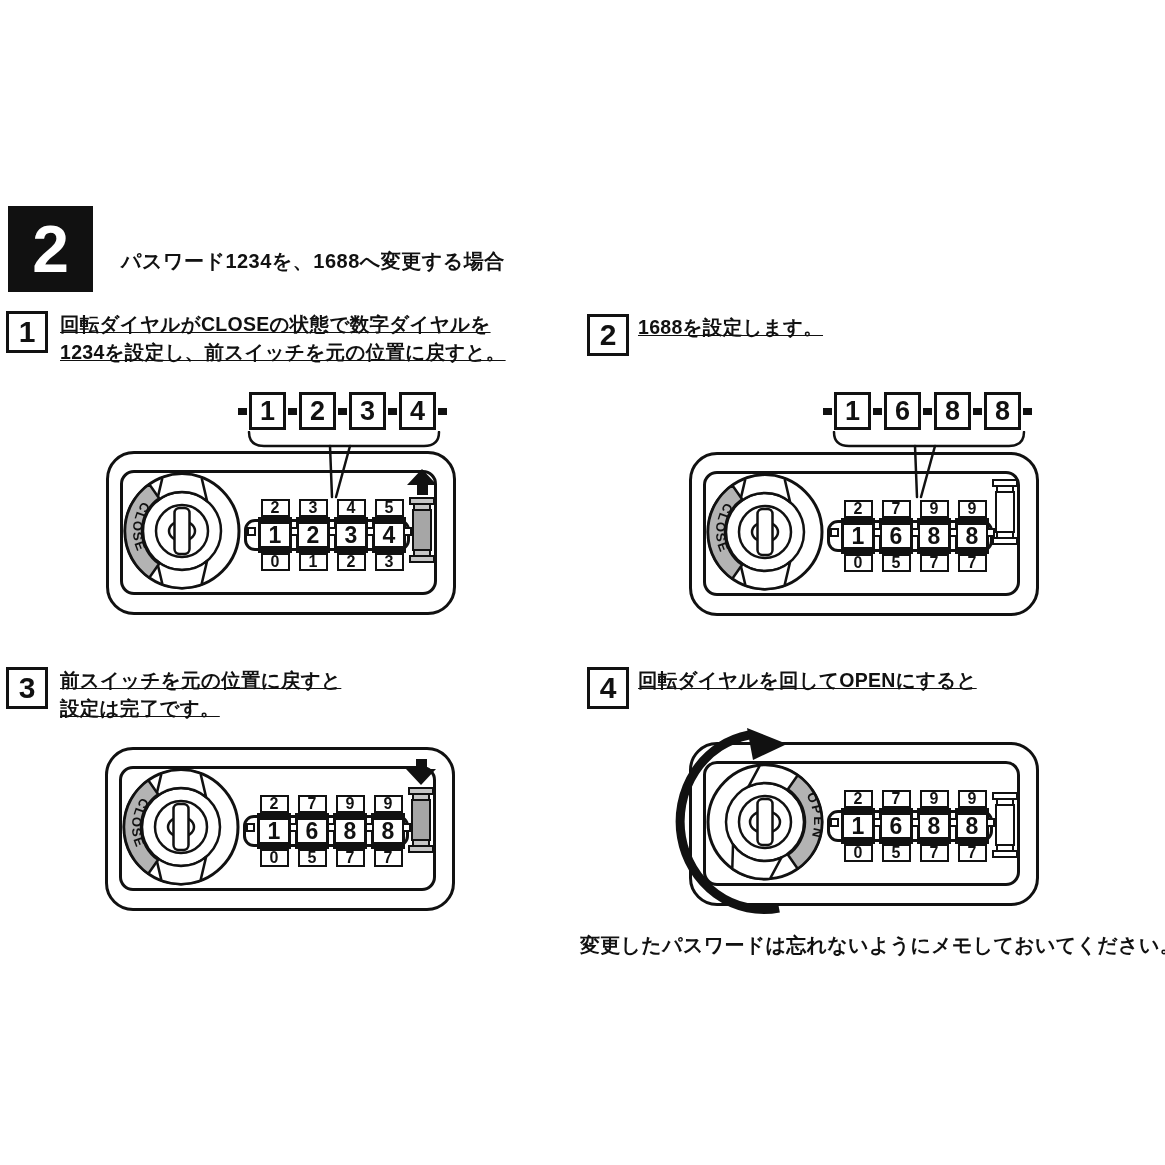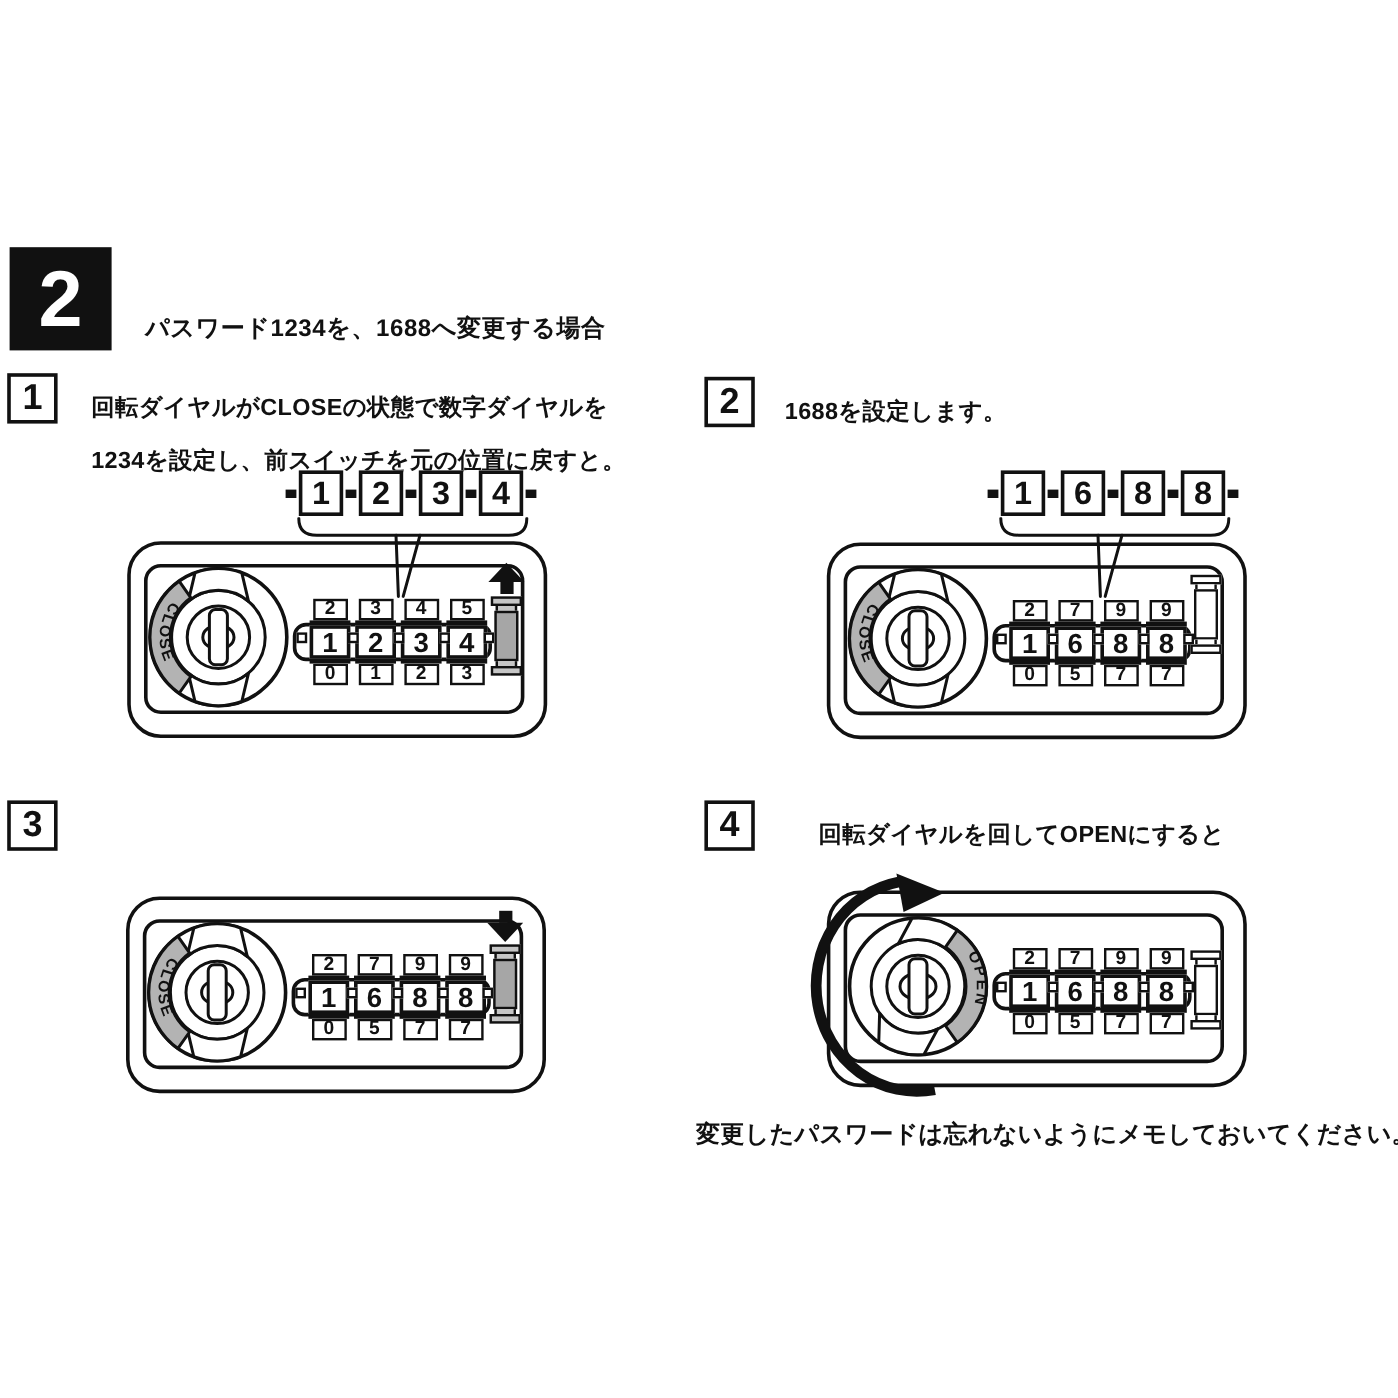--- a/index.html
+++ b/index.html
@@ -3,26 +3,26 @@
 <meta charset="utf-8">
 <style>
   html,body{margin:0;padding:0;background:#fff;}
   *{box-sizing:border-box;}
   .page{position:relative;width:1165px;height:1165px;background:#ffffff;overflow:hidden;
         font-family:"Liberation Sans","DejaVu Sans",sans-serif;color:#111;}
   
   .hdr-badge{position:absolute;left:8px;top:206px;width:85px;height:86px;background:#111;color:#fff;
              display:flex;align-items:center;justify-content:center;font-size:66px;font-weight:bold;}
   .hdr-title{position:absolute;left:113px;top:214px;font-size:28px;font-weight:bold;letter-spacing:1px;white-space:nowrap;}
-  .hdr-sub{position:absolute;left:121px;top:260px;font-size:20px;font-weight:bold;letter-spacing:0.5px;white-space:nowrap;}
+  .hdr-sub{position:absolute;left:121px;top:248px;font-size:20px;font-weight:bold;letter-spacing:0.5px;white-space:nowrap;}
   
   .stepnum{position:absolute;width:42px;height:42px;border:3.5px solid #111;background:#fff;
            display:flex;align-items:center;justify-content:center;font-size:30px;font-weight:bold;}
   .steptext{position:absolute;font-size:19.5px;font-weight:bold;line-height:28px;letter-spacing:0.3px;white-space:nowrap;}
-  .steptext p{margin:16px;}
+  .steptext p{margin:0;text-decoration:underline;}
   
   .callout{position:absolute;display:flex;align-items:center;gap:2px;}
   .cbox{width:37px;height:38px;border:3.5px solid #111;background:#fff;display:flex;align-items:center;
         justify-content:center;font-size:27px;font-weight:bold;line-height:1;}
   .cdash{width:9px;height:7px;background:#111;}
   .bracket{position:absolute;pointer-events:none;z-index:5;}
   .bracket path{fill:none;stroke:#111;stroke-width:2.5;stroke-linecap:round;}
   
   .lock{position:absolute;width:350px;height:164px;}
   .lock-outer{position:absolute;inset:0;border:3.5px solid #111;border-radius:28px;background:#fff;}
@@ -234,23 +234,27 @@
     <div class="sw white" style="top:27px">
       <div class="swc"></div>
       <div class="swn"></div>
       <div class="sws"></div>
       <div class="swn"></div>
       <div class="swc"></div>
     </div>
   </div>
 
   <div class="stepnum" style="left:6px;top:667px">3</div>
+  <div class="steptext" style="left:60px;top:666px">
+    <p>前スイッチを元の位置に戻すと</p>
+    <p>設定は完了です。</p>
+  </div>
 
   <div class="stepnum" style="left:587px;top:667px">4</div>
-  <div class="steptext" style="left:666px;top:666px">
+  <div class="steptext" style="left:638px;top:666px">
     <p>回転ダイヤルを回してOPENにすると</p>
   </div>
 
   <div class="lock" style="left:105px;top:747px">
     <div class="lock-outer"></div>
     <div class="lock-inner"></div>
     <svg class="rotary" width="124" height="124" viewBox="-2 -2 124 124">
       <circle class="oc" cx="60" cy="60" r="57"></circle>
       <circle class="ln" cx="60" cy="60" r="39"></circle>
       <path class="wing" d="M34.9 30.1 L40.5 6.4 A57 57 0 0 1 79.5 6.4 L85.1 30.1 A39 39 0 0 0 34.9 30.1 Z"></path>

